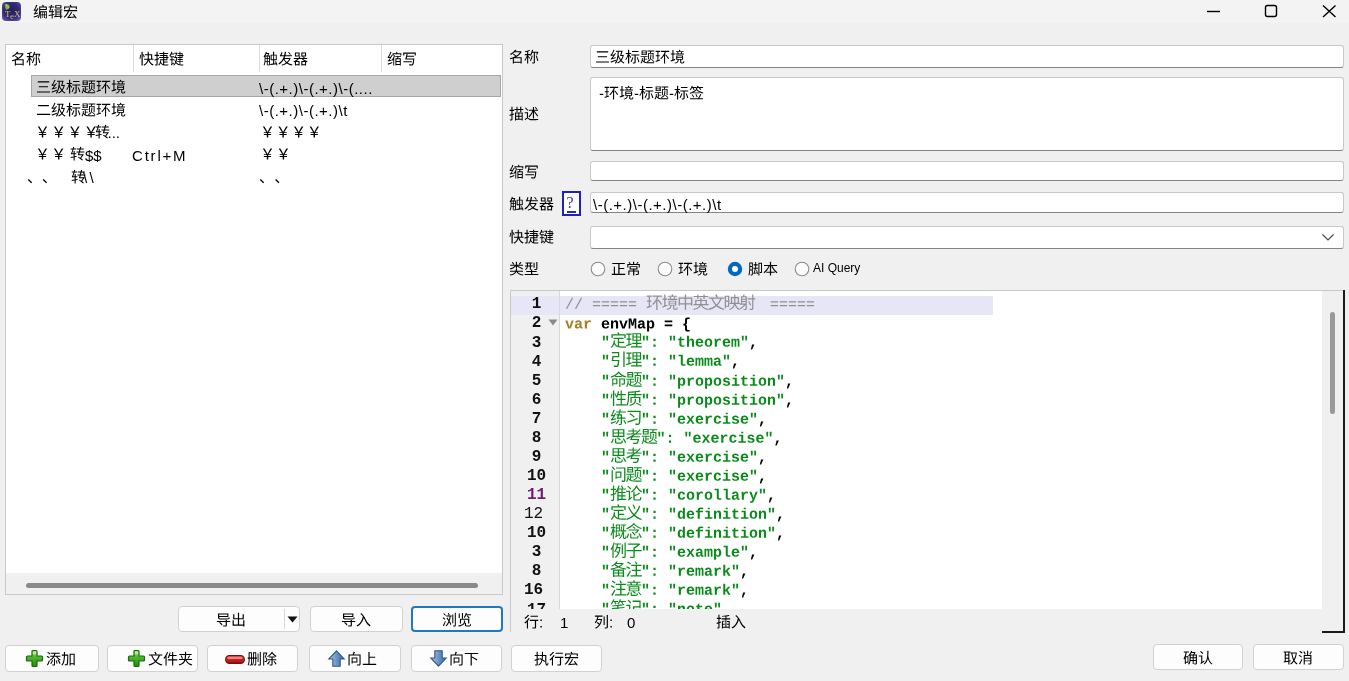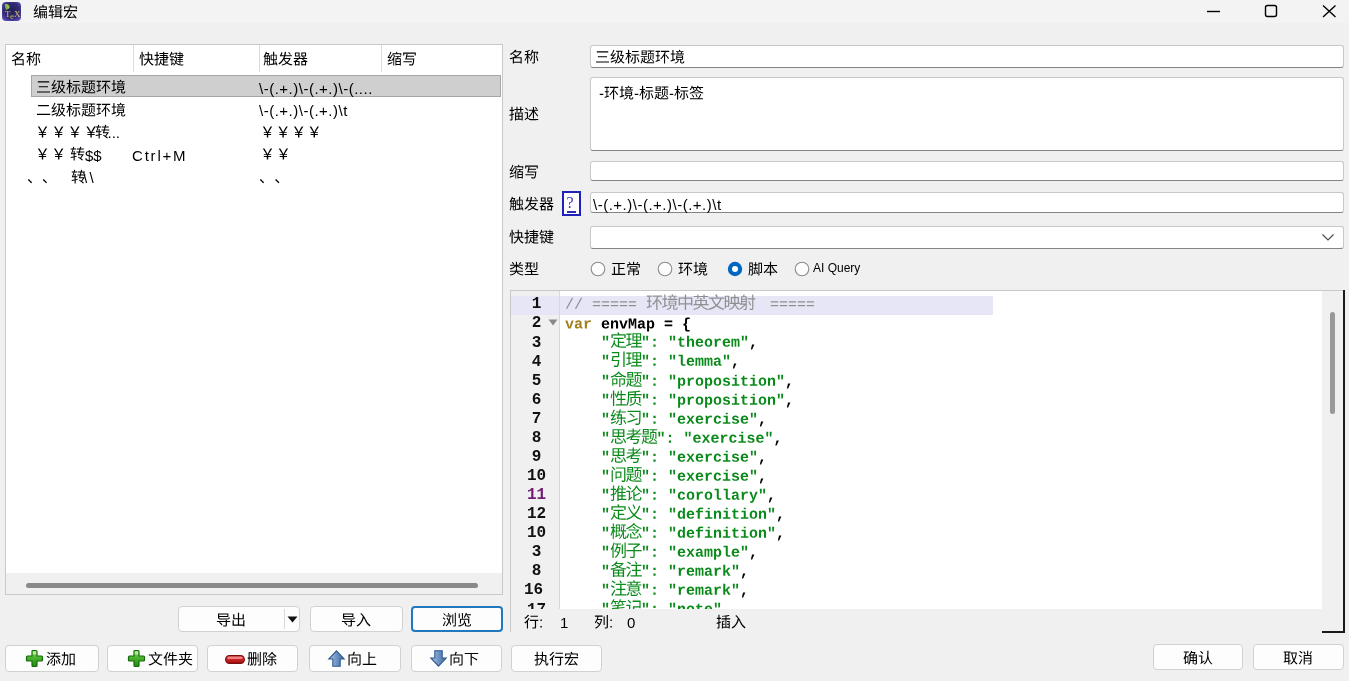--- a/index.html
+++ b/index.html
@@ -416,21 +416,21 @@
       <use href="#g45" x="130" fill="#0a8a1a"></use>
       <use href="#g58" x="139" fill="#0a8a1a"></use>
       <use href="#g62" x="148" fill="#0a8a1a"></use>
       <use href="#g62" x="157" fill="#0a8a1a"></use>
       <use href="#g44" x="166" fill="#0a8a1a"></use>
       <use href="#g45" x="175" fill="#0a8a1a"></use>
       <use href="#g78" x="184" fill="#0a8a1a"></use>
       <use href="#g52" x="193" fill="#0a8a1a"></use>
       <use href="#g60" x="202" fill="#000"></use>
     </svg>
-    <div class="txt mono" style="left:14px;top:214.16999999999996px;width:25px;text-align:center;font-size:16px;font-weight:bold;color:#111">12</div>
+    <div class="txt mono" style="left:14px;top:214.16999999999996px;width:25px;font-size:16px;font-weight:normal;color:#111">12</div>
     <svg class="a" style="left:55px;top:207.9px" width="222" height="25.2" viewBox="0 -19.7 222 25.2">
       <use href="#g52" x="36" fill="#0a8a1a"></use>
       <use href="#g53" x="45" fill="#0a8a1a"></use>
       <use href="#g79" x="60.5" fill="#0a8a1a"></use>
       <use href="#g52" x="76" fill="#0a8a1a"></use>
       <use href="#g55" x="85" fill="#0a8a1a"></use>
       <use href="#g52" x="103" fill="#0a8a1a"></use>
       <use href="#g80" x="112" fill="#0a8a1a"></use>
       <use href="#g46" x="121" fill="#0a8a1a"></use>
       <use href="#g81" x="130" fill="#0a8a1a"></use>

